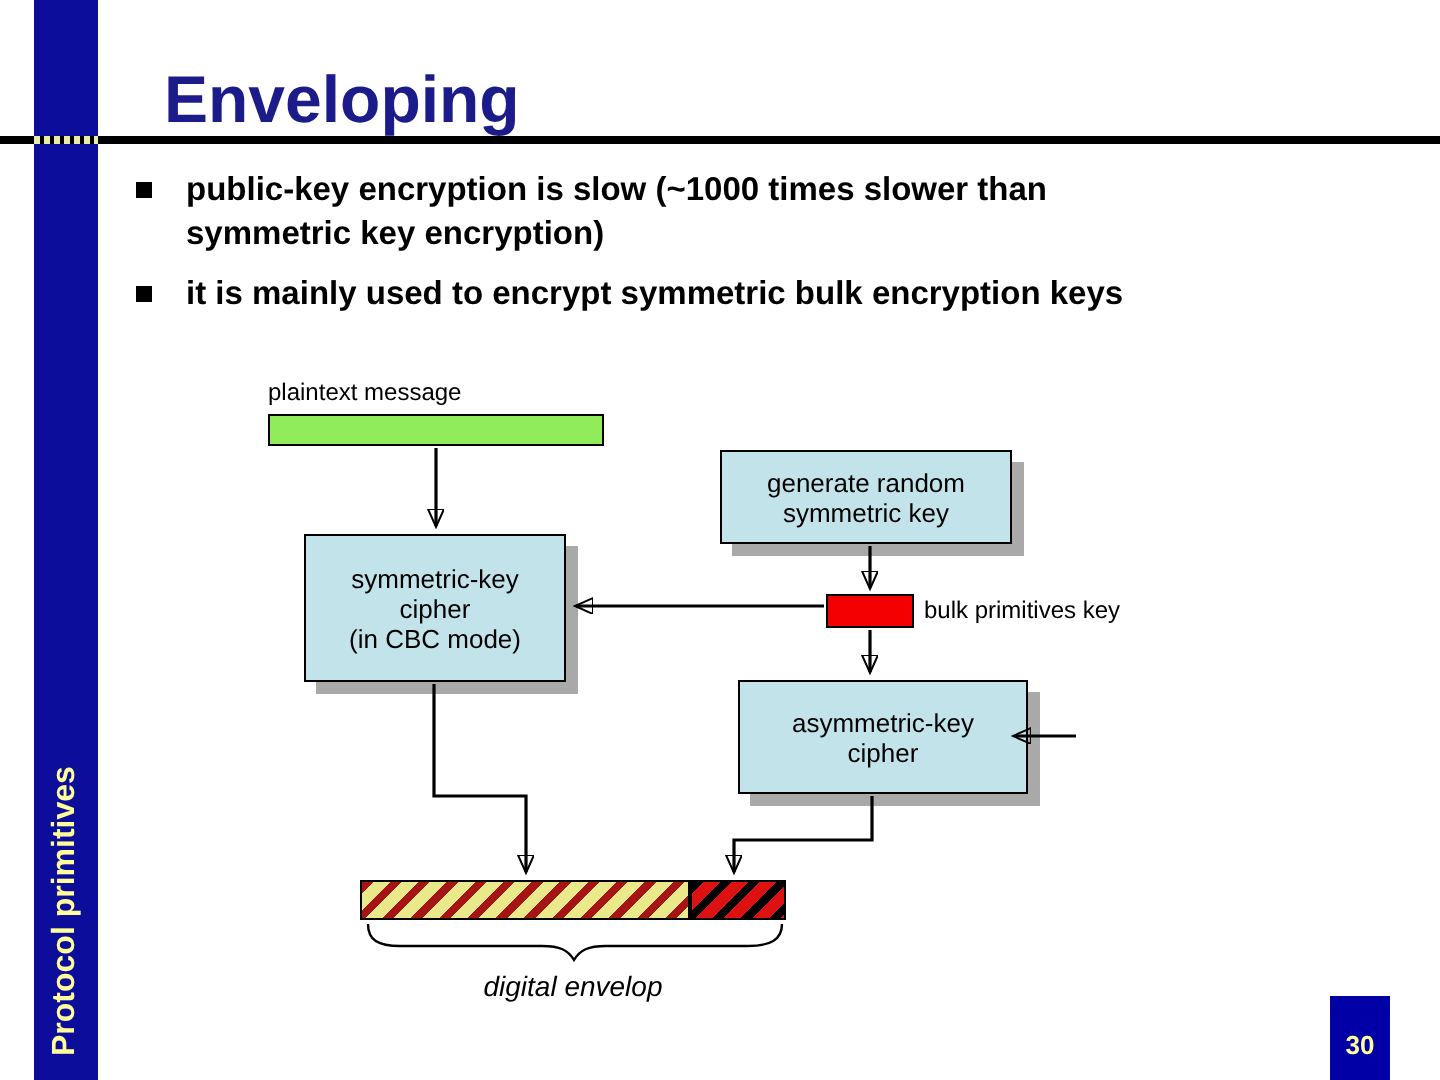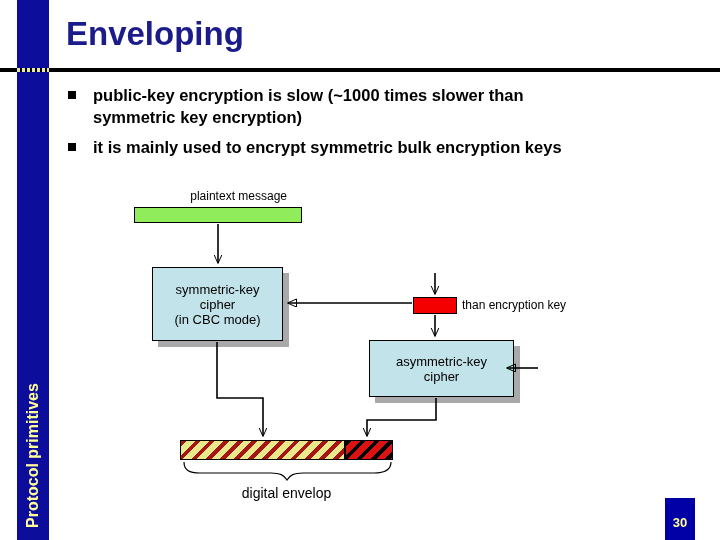--- a/index.html
+++ b/index.html
@@ -7,51 +7,51 @@
     position:relative; width:720px; height:540px; background:#ffffff;
     font-family:"Liberation Sans", sans-serif; overflow:hidden;
   }
   
   .sidebar { position:absolute; left:17px; top:0; width:32px; height:540px; background:#0d0d9c; }
   .sidebar-label {
     position:absolute; left:17px; top:528px; transform:rotate(-90deg); transform-origin:0 0;
     white-space:nowrap; line-height:32px; font-size:16px; font-weight:bold; color:#ffff99;
   }
   
-  .page-title { position:absolute; left:66px; top:12px; margin:0; font-size:33px; line-height:44px; font-weight:bold; color:#1b1b8a; }
+  .page-title { position:absolute; left:66px; top:12px; margin:16px; font-size:33px; line-height:44px; font-weight:bold; color:#1b1b8a; }
   .rule { position:absolute; left:0; top:68px; width:720px; height:4px; background:#000; }
   .rule-dots { position:absolute; left:17px; top:68px; width:32px; height:4px;
     background:repeating-linear-gradient(90deg,#e9e9a8 0 3px, rgba(0,0,0,0) 3px 5px); }
   
   .bullets { position:absolute; left:66px; top:84px; width:620px; }
   .bullet-row { display:flex; margin-bottom:8px; }
   .bullet-marker { flex:none; width:8px; height:8px; background:#000; margin:7px 17px 0 2px; }
   .bullet-text { font-size:16.5px; font-weight:bold; color:#000; line-height:22px; white-space:pre-line; }
   
   .lbl { position:absolute; font-size:12px; color:#000; line-height:15px; }
-  #plaintext-label { left:119px; top:189px; width:168px; text-align:right; }
+  #plaintext-label { left:134px; top:189px; width:168px; text-align:left; }
   .green-bar { position:absolute; left:134px; top:207px; width:168px; height:16px;
     background:#90ec5a; border:1.5px solid #000; box-sizing:border-box; }
   .node { position:absolute; background:#c3e3ea; border:1.4px solid #000; box-shadow:6px 6px 0 #a9a9a9;
     display:flex; align-items:center; justify-content:center; text-align:center;
     font-size:13px; line-height:15px; color:#000; white-space:pre-line; box-sizing:border-box; }
   #gen-box  { left:360px; top:225px; width:146px; height:47px; }
   #sym-box  { left:152px; top:267px; width:131px; height:74px; }
   #asym-box { left:369px; top:340px; width:145px; height:57px; }
   .red-box { position:absolute; left:413px; top:297px; width:44px; height:17px;
     background:#f40000; border:1.5px solid #000; box-sizing:border-box; }
   #bulk-label   { left:462px; top:298px; }
   #pubkey-label { left:541px; top:356px; white-space:pre-line; font-size:12.5px; }
   
   .envelope { position:absolute; left:180px; top:440px; width:213px; height:20px; display:flex; }
   .env-msg { width:165px; box-sizing:border-box; border:1.5px solid #000;
     background:repeating-linear-gradient(135deg,#a51515 0 4px,#e9e98c 4px 10px); }
   .env-key { width:48px; box-sizing:border-box; border:1.5px solid #000; border-left-width:1.5px;
     background:repeating-linear-gradient(135deg,#000000 0 4px,#dd1111 4px 10px); }
-  #envelope-label { left:180px; top:486px; width:213px; text-align:center; font-size:14px; }
+  #envelope-label { left:180px; top:486px; width:213px; text-align:center; font-size:14px;font-style:italic; }
   
   .overlay { position:absolute; left:0; top:0; width:720px; height:540px; pointer-events:none; }
   .overlay line, .overlay polyline, .overlay path { stroke:#000; fill:none; }
   
   .page-badge { position:absolute; left:665px; top:498px; width:30px; height:42px; background:#0000a6;
     color:#ffff99; font-size:13px; font-weight:bold; text-align:center; padding-top:17px; box-sizing:border-box; }
 </style>
 </head>
 <body>
 
@@ -72,28 +72,30 @@
     </div>
     <div class="bullet-row">
       <span class="bullet-marker"></span>
       <span class="bullet-text">it is mainly used to encrypt symmetric bulk encryption keys</span>
     </div>
   </div>
 
   <div class="lbl" id="plaintext-label">plaintext message</div>
   <div class="green-bar"></div>
 
+  <div class="node" id="gen-box">generate random
+symmetric key</div>
   <div class="node" id="sym-box">symmetric-key
 cipher
 (in CBC mode)</div>
   <div class="node" id="asym-box">asymmetric-key
 cipher</div>
 
   <div class="red-box"></div>
-  <div class="lbl" id="bulk-label">than encryption key</div>
+  <div class="lbl" id="bulk-label">bulk primitives key</div>
 
   <div class="envelope">
     <div class="env-msg"></div>
     <div class="env-key"></div>
   </div>
   <div class="lbl" id="envelope-label">digital envelop</div>
 
   <svg class="overlay" viewBox="0 0 720 540">
     <defs>
       <marker id="ah" markerUnits="userSpaceOnUse" markerWidth="10" markerHeight="9" refX="8.5" refY="4" orient="auto">

